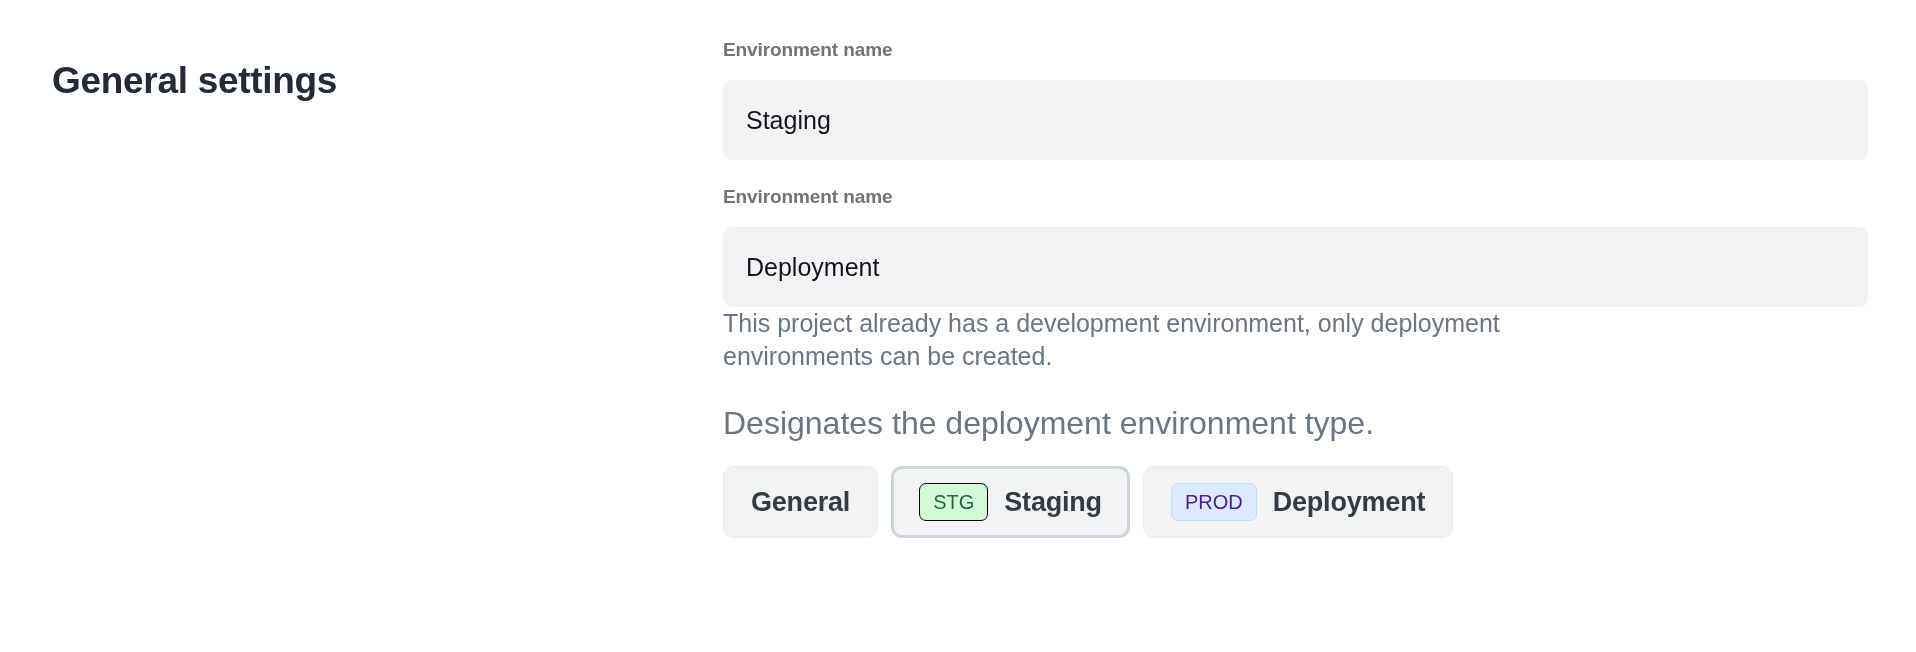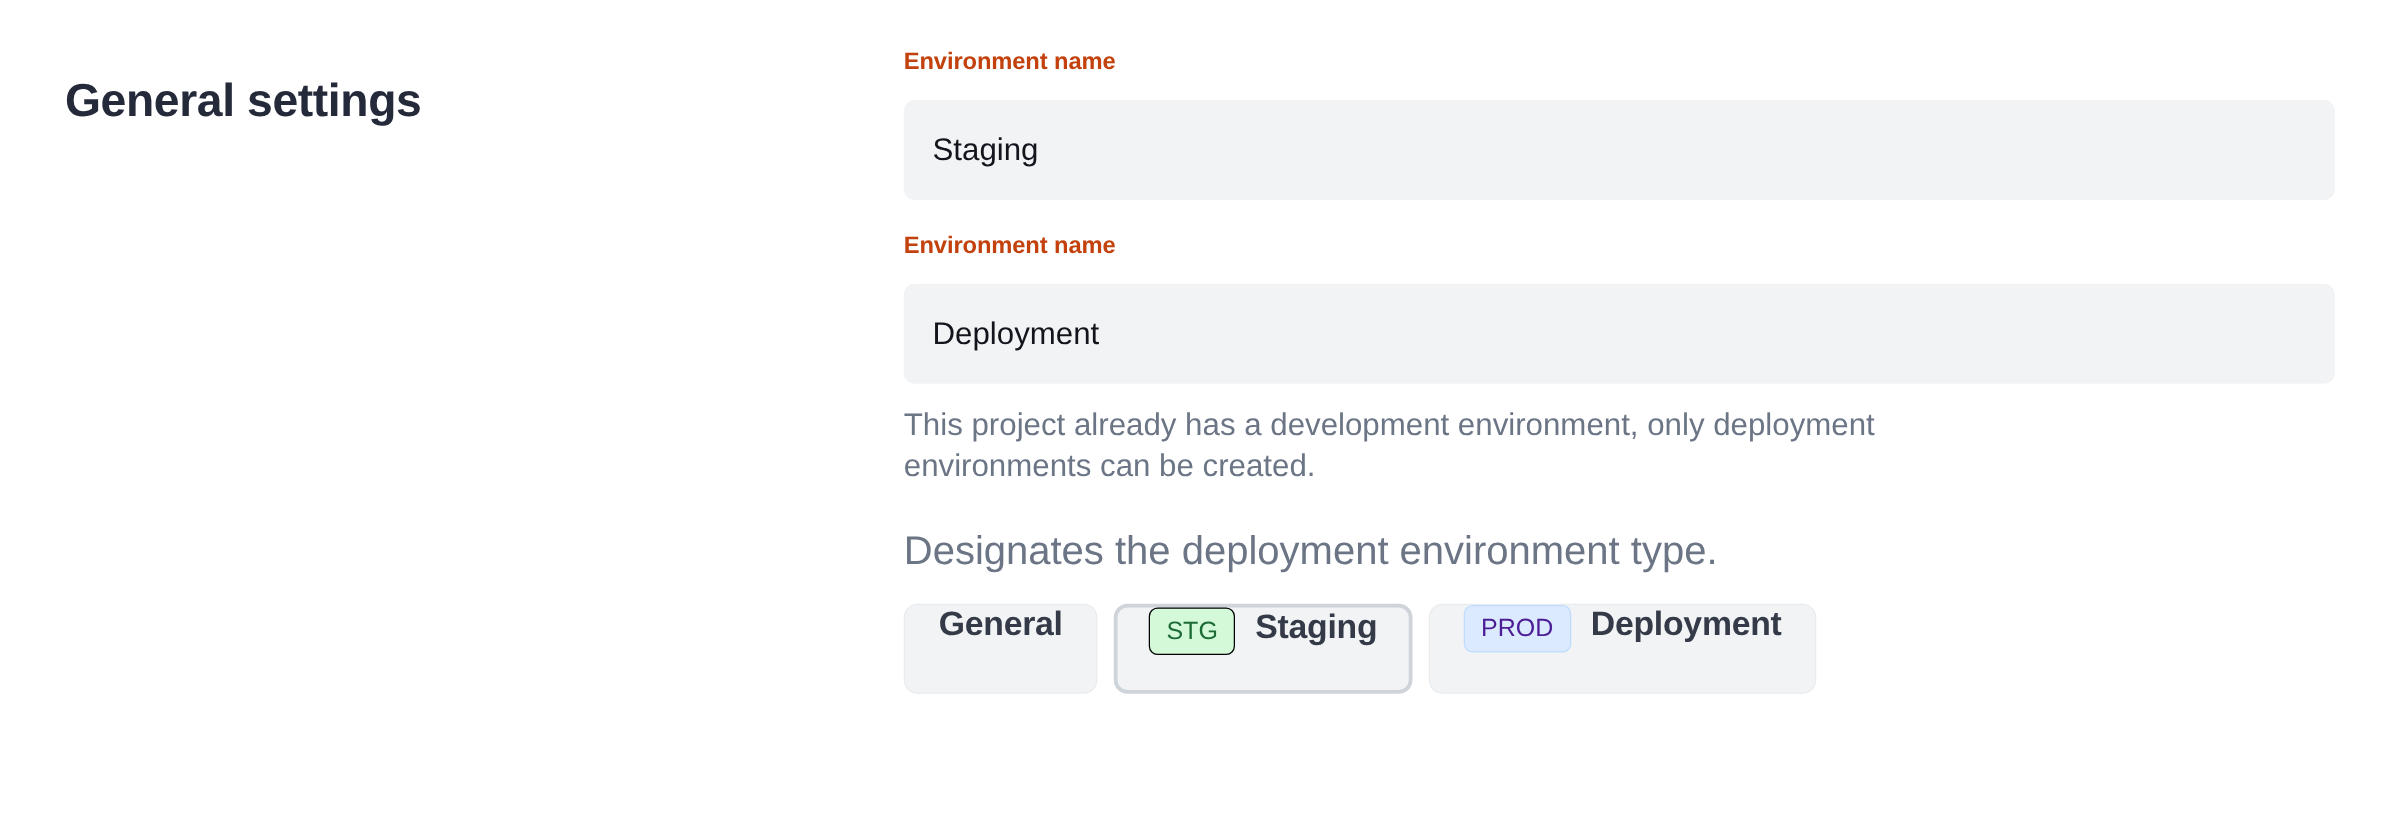--- a/index.html
+++ b/index.html
@@ -36,21 +36,21 @@
   .form-col {
     position: absolute;
     left: 723px;
     top: 40px;
     width: 1145px;
   }
 
   .field-label {
     font-size: 19px;
     font-weight: 700;
-    color: #c2410c;
+    color: #737373;
     letter-spacing: -0.1px;
     line-height: 1;
     margin-bottom: 21px;
   }
 
   .text-input {
     width: 1145px;
     height: 80px;
     background: #f1f3f5;
     border: none;
@@ -65,21 +65,20 @@
   }
   .text-input::placeholder { color: #96a0ae; }
 
   .field-block { margin-bottom: 27px; }
   .field-block.tight { margin-bottom: 0; }
 
   .help-paragraph {
     font-size: 25px;
     color: #6b7585;
     line-height: 1.33;
-    margin-top: 17px;
     max-width: 910px;
   }
 
   
   .deploy-group { margin-top: 29px; }
 
   .deploy-label-row {
     display: flex;
     align-items: center;
     gap: 9px;
@@ -123,21 +122,21 @@
     gap: 13px;
     margin-top: 22px;
   }
 
   .option-card {
     height: 72px;
     background: #f1f3f5;
     border: 1px solid #e9ecef;
     border-radius: 11px;
     display: flex;
-    align-items: flex-start;
+    align-items: center;
     gap: 16px;
     padding: 0 27px;
     cursor: pointer;
     user-select: none;
   }
 
   .option-card.selected {
     border: 3px solid #ced4da;
     padding: 0 25px;
   }

